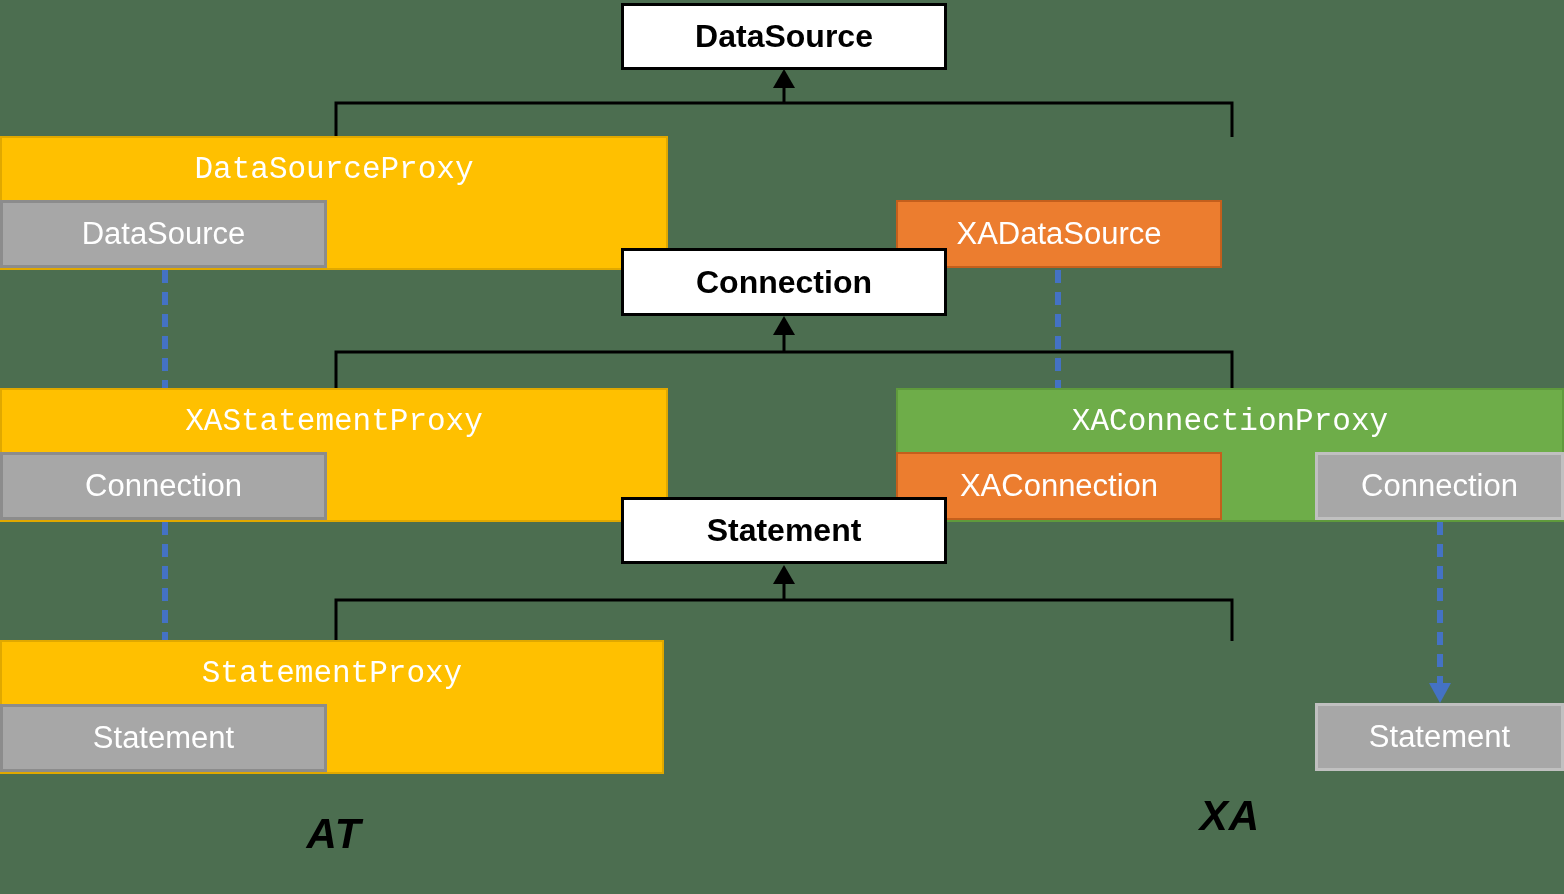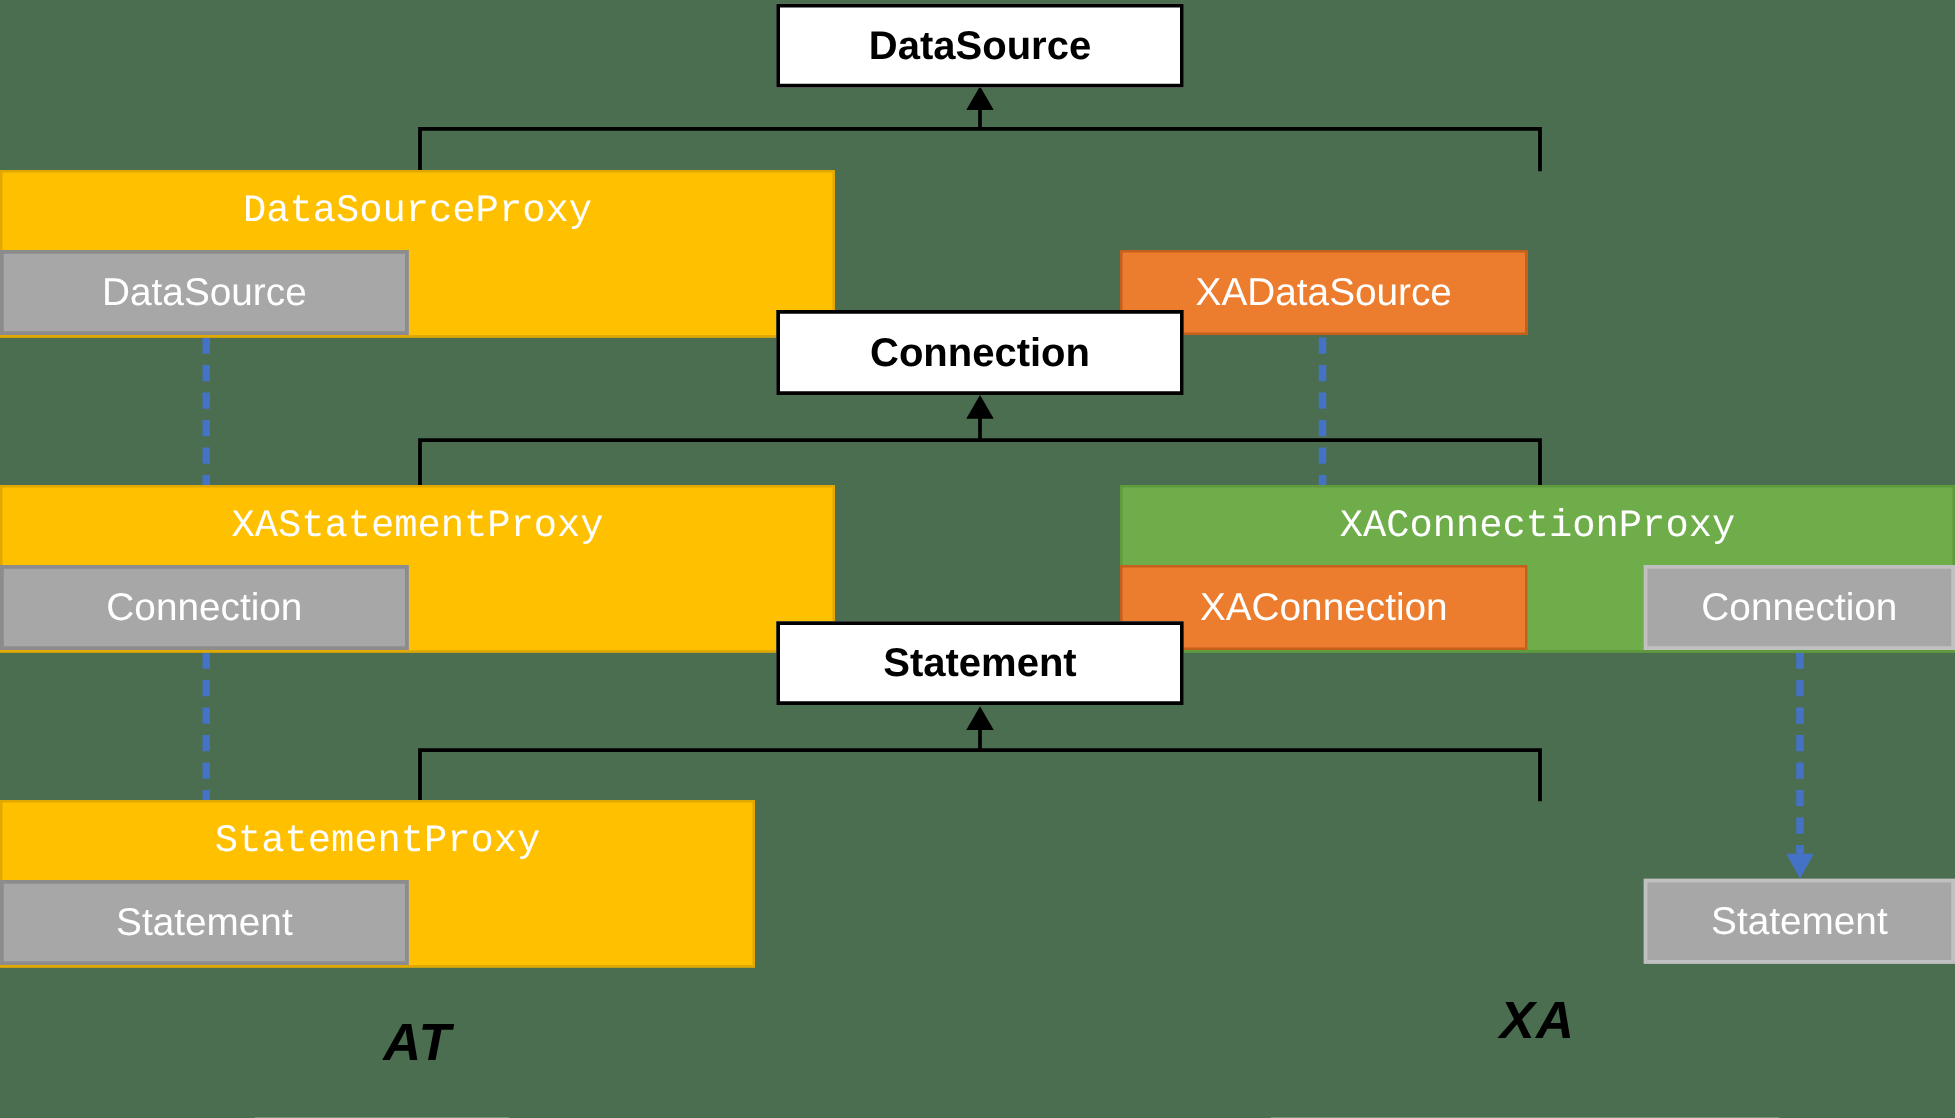--- a/index.html
+++ b/index.html
@@ -105,21 +105,21 @@
     <span>DataSource</span>
   </div>
 
   <div class="box proxy yellow" style="left:0;top:388px;width:668px;height:134px;">
     <div class="proxy-label">XAStatementProxy</div>
   </div>
   <div class="box inner gray" style="left:0;top:452px;width:327px;height:68px;">
     <span>Connection</span>
   </div>
 
-  <div class="box proxy yellow" style="left:0;top:640px;width:604px;height:134px;">
+  <div class="box proxy yellow" style="left:0;top:640px;width:664px;height:134px;">
     <div class="proxy-label">StatementProxy</div>
   </div>
   <div class="box inner gray" style="left:0;top:704px;width:327px;height:68px;">
     <span>Statement</span>
   </div>
 
   <div class="box inner orange" style="left:896px;top:200px;width:326px;height:68px;">
     <span>XADataSource</span>
   </div>
 

